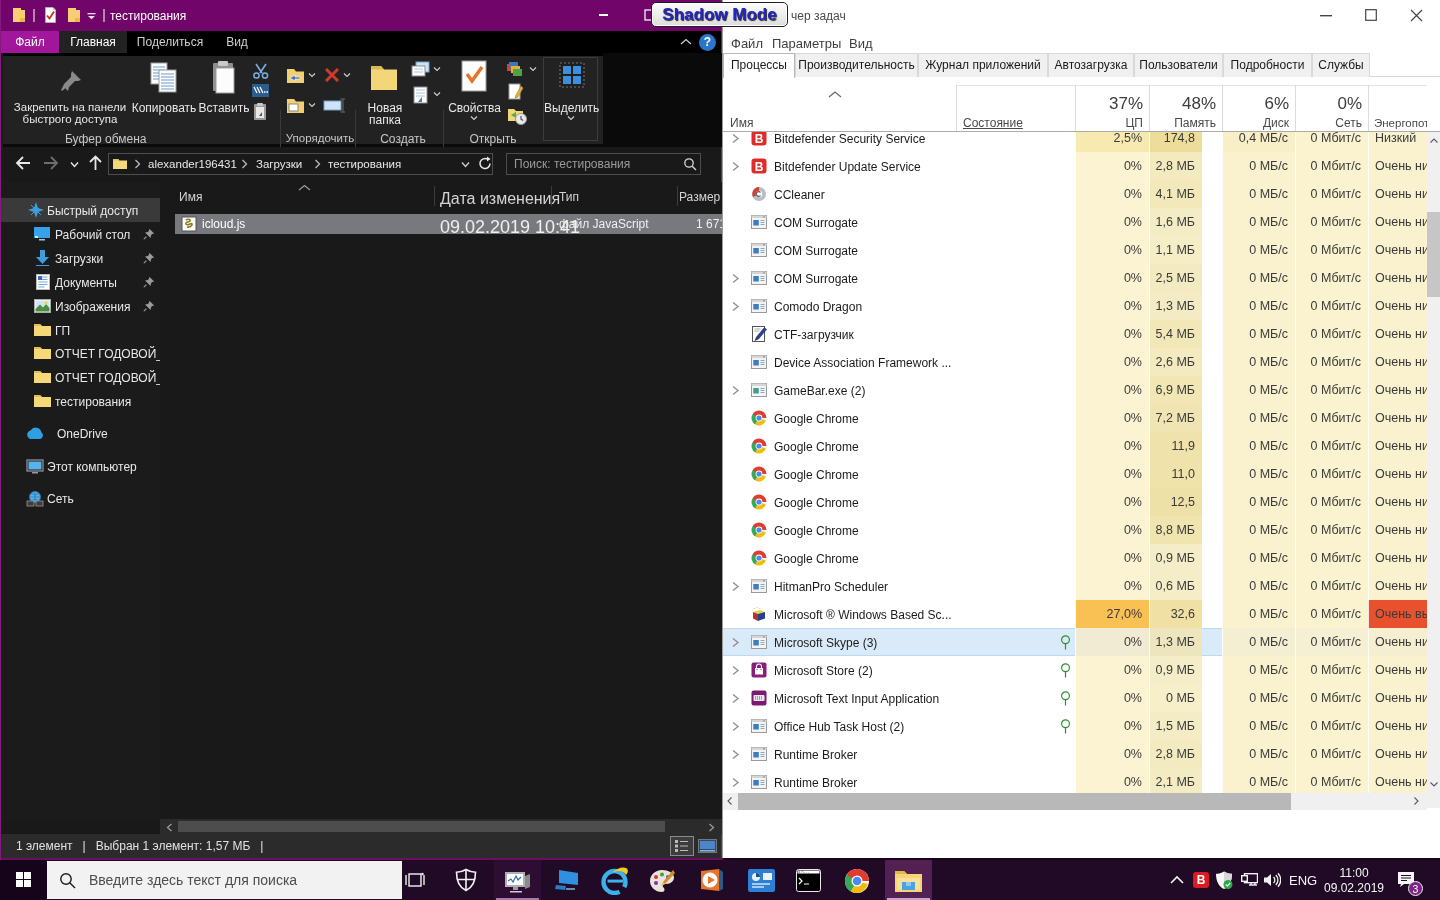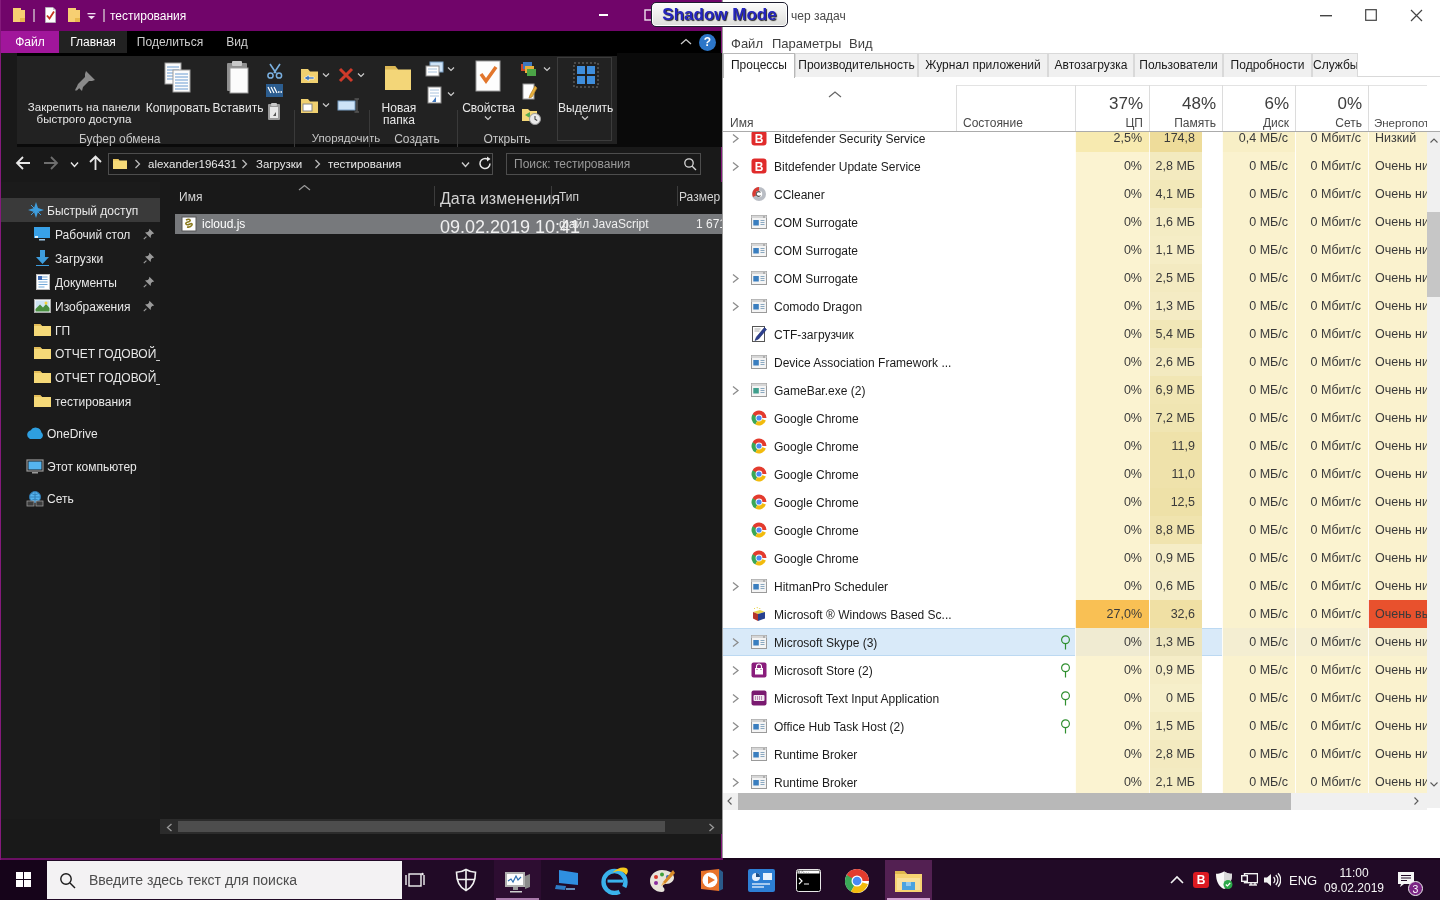--- a/index.html
+++ b/index.html
@@ -3,21 +3,21 @@
 <meta charset="utf-8">
 <style>
 * { margin:0; padding:0; box-sizing:border-box; }
 html,body { width:1440px; height:900px; overflow:hidden; background:#1a051d; font-family:"Liberation Sans",sans-serif; }
 .abs { position:absolute; }
 #screen { position:relative; width:1440px; height:900px; background:#1a051d; overflow:hidden; }
 
 #explorer { position:absolute; left:0; top:0; width:722px; height:860px; background:#191919; border-left:1px solid #851a7c; border-right:1px solid #851a7c; }
 #exp-title { position:absolute; left:0; top:0; width:100%; height:31px; background:#71056a; }
 #exp-tabs { position:absolute; left:0; top:31px; width:100%; height:22px; background:#000; }
-#exp-ribbon { position:absolute; left:16px; top:53px; width:100%; height:94px; background:#222222; }
+#exp-ribbon { position:absolute; left:2px; top:53px; width:100%; height:94px; background:#222222; }
 #exp-addr { position:absolute; left:0; top:147px; width:100%; height:35px; background:#191919; }
 #exp-side { position:absolute; left:0; top:182px; width:159px; height:637px; background:#1b1b1b; overflow:hidden; }
 #exp-list { position:absolute; left:159px; top:182px; width:563px; height:637px; background:#191919; }
 #exp-hscroll { position:absolute; left:159px; top:819px; width:563px; height:15px; background:#2b2b2b; }
 #exp-status { position:absolute; left:0; top:834px; width:100%; height:24px; background:#2b2b2b; }
 .rlabel { position:absolute; color:#c6c6c6; font-size:12px; }
 .rtext { position:absolute; color:#e8e8e8; font-size:12px; white-space:nowrap;text-align:right; }
 .gsep { position:absolute; top:57px; width:1px; height:84px; background:#3a3a3a; }
 
 #tm { position:absolute; left:722px; top:0; width:718px; height:858px; background:#fff; border-left:1px solid #9b9b9b; }
@@ -141,21 +141,21 @@
           <path d="M2 2 L9 2 L11 4.5 L19 4.5 L19 16 L2 16 Z" fill="#f0d070"></path>
           <rect x="4" y="7" width="9" height="7" fill="#fff" stroke="#888"></rect>
         </svg>
       <svg class="abs" style="left:305px;top:49px" width="8" height="6" viewBox="0 0 8 6">
           <path d="M1 1.5 L4 4.5 L7 1.5" stroke="#ccc" stroke-width="1.2" fill="none"></path>
         </svg>
       <svg class="abs" style="left:320px;top:44px" width="22" height="18" viewBox="0 0 22 18">
           <rect x="1" y="4" width="17" height="9" fill="#cde3f7" stroke="#7a9fc4"></rect>
           <path d="M20 2 v13 M17.5 2 h5 M17.5 15 h5" stroke="#555" stroke-width="1.4"></path>
         </svg>
-      <div class="rlabel" style="left:278px;top:79px;width:78px;text-align:center;font-size:11.5px;margin-left:12px;">Упорядочить</div>
+      <div class="rlabel" style="left:278px;top:79px;width:78px;text-align:center;font-size:11.5px;">Упорядочить</div>
       <div class="gsep" style="left:352px"></div>
 
       <svg class="abs" style="left:366px;top:7px" width="30" height="33" viewBox="0 0 30 33">
           <path d="M2 6 L12 6 L15 9.5 L28 9.5 L28 30 L2 30 Z" fill="#f3d678"></path>
           <path d="M2 6 L12 6 L15 9.5 L2 9.5 Z" fill="#dcb855"></path>
         </svg>
       <div class="rtext" style="left:362px;top:48px;width:40px;text-align:center">Новая</div>
       <div class="rtext" style="left:362px;top:60px;width:40px;text-align:center">папка</div>
       <svg class="abs" style="left:408px;top:8px" width="20" height="18" viewBox="0 0 20 18">
           <rect x="5" y="1" width="13" height="10" fill="#cde3f7" stroke="#7a9fc4"></rect>
@@ -325,21 +325,21 @@
         </svg>
       <div class="rtext" style="left:54px;top:189px;">ОТЧЕТ ГОДОВОЙ_</div>
       <svg class="abs" style="left:33px;top:211px" width="17" height="15" viewBox="0 0 17 15">
           <path d="M0 2 L6 2 L8 4 L17 4 L17 14 L0 14 Z" fill="#f5d978"></path>
           <path d="M0 2 L6 2 L8 4 L0 4 Z" fill="#e3bd59"></path>
         </svg>
       <div class="rtext" style="left:54px;top:213px;">тестирования</div>
       <svg class="abs" style="left:24px;top:245px" width="20" height="13" viewBox="0 0 20 13">
           <path d="M5 12 A4.5 4.5 0 0 1 5.5 3.5 A6 6 0 0 1 16.5 5.5 A3.8 3.8 0 0 1 15.5 12 Z" fill="#2e9fe0"></path>
         </svg>
-      <div class="rtext" style="left:46px;top:245px;">OneDrive</div>
+      <div class="rtext" style="left:56px;top:245px;">OneDrive</div>
       <svg class="abs" style="left:25px;top:277px" width="18" height="16" viewBox="0 0 18 16">
           <rect x="1" y="1" width="16" height="11" fill="#1d1d1d" stroke="#9a9a9a" stroke-width="1.2"></rect>
           <rect x="2.5" y="2.5" width="13" height="8" fill="#55b4ef"></rect>
           <rect x="6" y="13" width="6" height="1.5" fill="#9a9a9a"></rect>
         </svg>
       <div class="rtext" style="left:46px;top:278px;">Этот компьютер</div>
       <svg class="abs" style="left:25px;top:309px" width="18" height="16" viewBox="0 0 18 16">
           <circle cx="9" cy="6" r="5.5" fill="#55b4ef" stroke="#2e77ad"></circle>
           <path d="M4 6 h10 M9 0.5 v11 M5 2.5 a7 7 0 0 0 8 0 M5 9.5 a7 7 0 0 1 8 0" stroke="#2e77ad" stroke-width="0.8" fill="none"></path>
           <rect x="1" y="10" width="7" height="5" fill="#3d3d3d" stroke="#9a9a9a" stroke-width="0.8"></rect>
@@ -368,20 +368,35 @@
       <div class="abs" style="left:399px;top:35px;font-size:12px;color:#f0f0f0;">файл JavaScript</div>
       <div class="abs" style="left:500px;top:35px;width:66px;text-align:right;font-size:12px;color:#f0f0f0;overflow:hidden;white-space:nowrap;">1 671</div>
     </div>
     <div id="exp-hscroll">
       <svg class="abs" style="left:6px;top:4px" width="7" height="9" viewBox="0 0 7 9">
           <path d="M5.5 1 L1.5 4.5 L5.5 8" stroke="#9a9a9a" stroke-width="1.3" fill="none"></path>
         </svg>
       <div class="abs" style="left:18px;top:2px;width:487px;height:11px;background:#4d4d4d;"></div>
       <svg class="abs" style="left:548px;top:4px" width="7" height="9" viewBox="0 0 7 9">
           <path d="M1.5 1 L5.5 4.5 L1.5 8" stroke="#9a9a9a" stroke-width="1.3" fill="none"></path>
+        </svg>
+    </div>
+    <div id="exp-status">
+      <div class="abs" style="left:15px;top:5px;font-size:12px;color:#e0e0e0;">1 элемент&nbsp;&nbsp;&nbsp;|&nbsp;&nbsp;&nbsp;Выбран 1 элемент: 1,57 МБ&nbsp;&nbsp;&nbsp;|</div>
+      <div class="abs" style="left:669px;top:2px;width:24px;height:20px;background:#3d3d3d;border:1px solid #8a8a8a;"></div>
+      <svg class="abs" style="left:674px;top:6px" width="14" height="12" viewBox="0 0 14 12">
+          <rect x="0" y="0" width="3" height="3" fill="#bbb"></rect>
+          <rect x="0" y="4.5" width="3" height="3" fill="#bbb"></rect>
+          <rect x="0" y="9" width="3" height="3" fill="#bbb"></rect>
+          <path d="M5 1.5 h8 M5 6 h8 M5 10.5 h8" stroke="#bbb" stroke-width="1.2"></path>
+        </svg>
+      <svg class="abs" style="left:697px;top:5px" width="19" height="14" viewBox="0 0 19 14">
+          <rect x="0.5" y="0.5" width="18" height="13" fill="#2a4a66" stroke="#777"></rect>
+          <rect x="2" y="2" width="15" height="8" fill="#4a86c8"></rect>
+          <rect x="2" y="11" width="15" height="1.5" fill="#89b4dc"></rect>
         </svg>
     </div>
     <div class="abs" style="left:0;top:858px;width:722px;height:2px;background:#6a0f63;"></div>
   </div>
   <div id="tm">
     <div id="tm-rows">
         <div class="tmrow" style="top:124px;">
           <svg class="arr" width="9" height="11" viewBox="0 0 9 11">
             <path d="M2 1.5 L7 5.5 L2 9.5" fill="none" stroke="#8c8c8c" stroke-width="1.3"></path>
           </svg>
@@ -803,27 +818,27 @@
       <div class="abs" style="left:49px;top:36px;font-size:13px;color:#3f3f3f;">Параметры</div>
       <div class="abs" style="left:126px;top:36px;font-size:13px;color:#3f3f3f;">Вид</div>
       <div class="abs" style="left:0;top:76px;width:717px;height:1px;background:#d9d9d9;"></div>
       <div class="abs" style="left:0;top:53px;height:24px;">
         <div class="abs tmtab tmtab-act" style="left:0px;width:72px;">Процессы</div>
         <div class="abs tmtab" style="left:72px;width:123px;">Производительность</div>
         <div class="abs tmtab" style="left:195px;width:130px;">Журнал приложений</div>
         <div class="abs tmtab" style="left:325px;width:86px;">Автозагрузка</div>
         <div class="abs tmtab" style="left:411px;width:89px;">Пользователи</div>
         <div class="abs tmtab" style="left:500px;width:89px;">Подробности</div>
-        <div class="abs tmtab" style="left:589px;width:46px;">Службы</div>
+        <div class="abs tmtab" style="left:589px;width:58px;">Службы</div>
       </div>
       <svg class="abs" style="left:105px;top:91px" width="14" height="7" viewBox="0 0 14 7">
           <path d="M1 6 L7 1 L13 6" stroke="#666" stroke-width="1.2" fill="none"></path>
         </svg>
       <div class="abs" style="left:7px;top:116px;font-size:12px;color:#494949;">Имя</div>
-      <div class="abs" style="left:240px;top:116px;font-size:12px;color:#494949;">Состояние</div>
+      <div class="abs" style="left:240px;top:116px;font-size:12px;color:#494949;text-decoration:underline;">Состояние</div>
       <div class="abs" style="left:340px;top:94px;width:80px;text-align:right;font-size:17px;color:#3d3d3d;">37%</div>
       <div class="abs" style="left:340px;top:116px;width:80px;text-align:right;font-size:12px;color:#494949;">ЦП</div>
       <div class="abs" style="left:413px;top:94px;width:80px;text-align:right;font-size:17px;color:#3d3d3d;">48%</div>
       <div class="abs" style="left:413px;top:116px;width:80px;text-align:right;font-size:12px;color:#494949;">Память</div>
       <div class="abs" style="left:486px;top:94px;width:80px;text-align:right;font-size:17px;color:#3d3d3d;">6%</div>
       <div class="abs" style="left:486px;top:116px;width:80px;text-align:right;font-size:12px;color:#494949;">Диск</div>
       <div class="abs" style="left:559px;top:94px;width:80px;text-align:right;font-size:17px;color:#3d3d3d;">0%</div>
       <div class="abs" style="left:559px;top:116px;width:80px;text-align:right;font-size:12px;color:#494949;">Сеть</div>
       <div class="abs" style="left:651px;top:117px;width:53px;font-size:11.5px;color:#494949;overflow:hidden;white-space:nowrap;">Энергопотр</div>
       <div class="abs" style="left:233px;top:85px;width:471px;height:1px;background:#e3e3e3;"></div>

